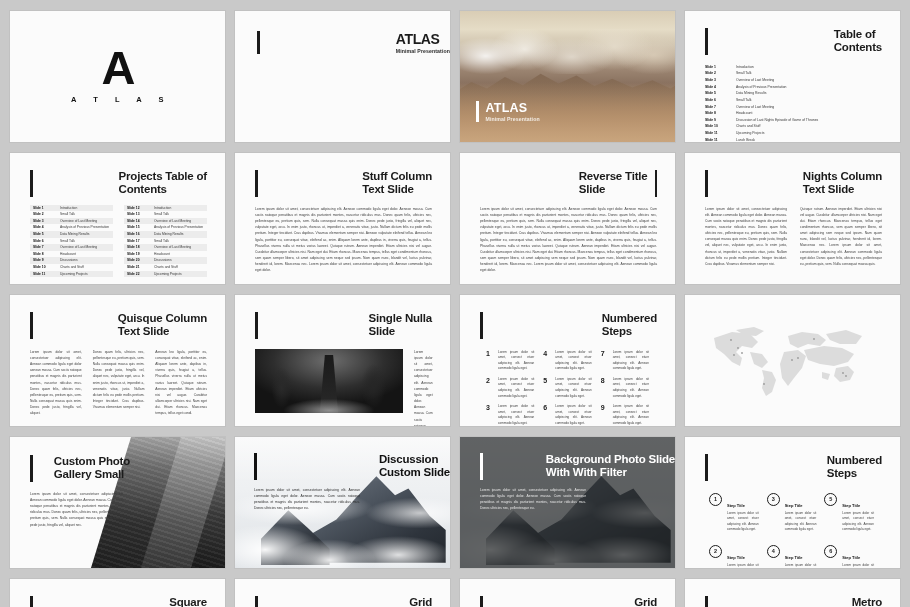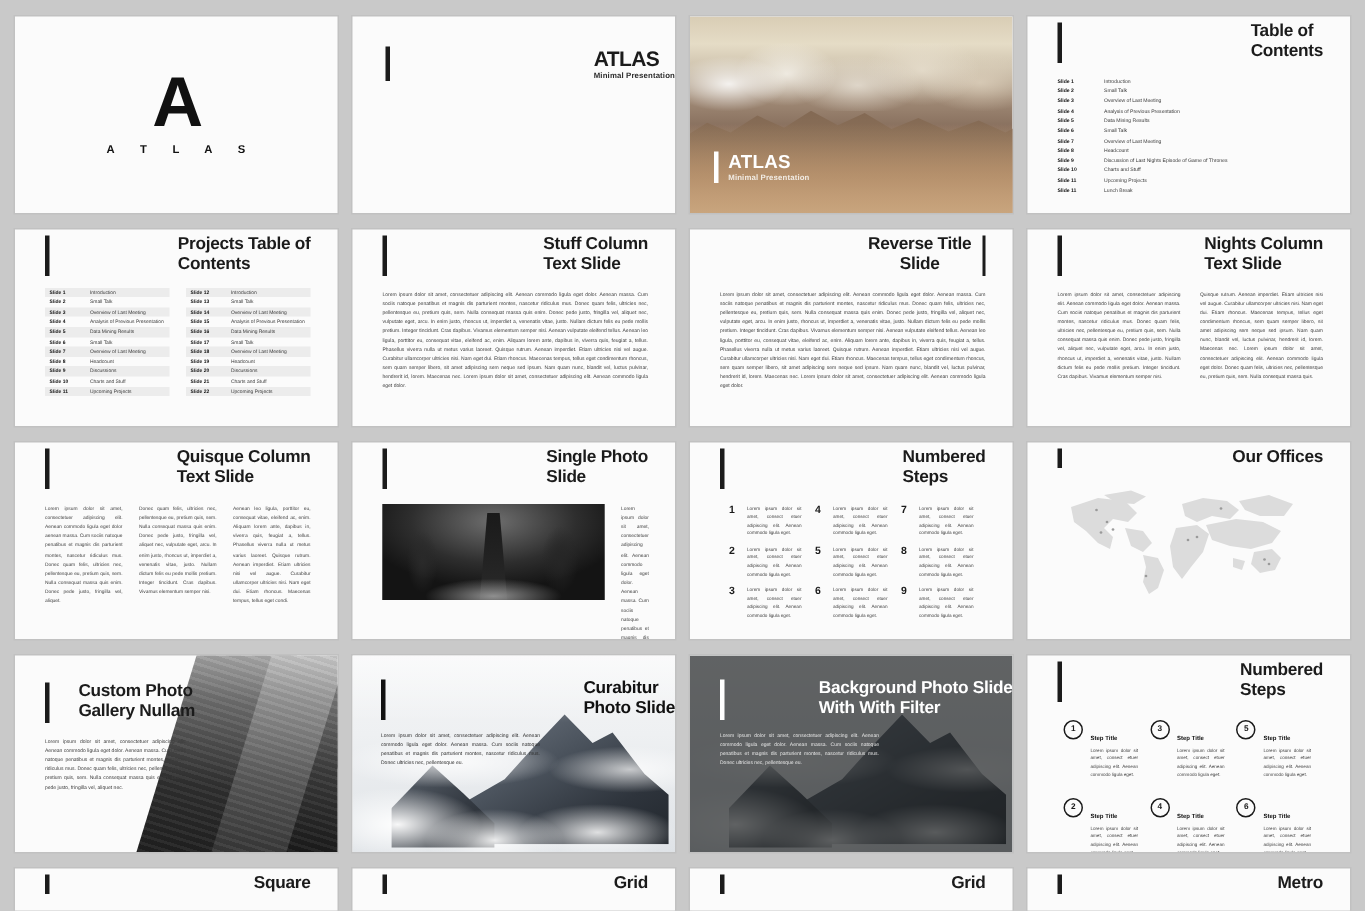--- a/index.html
+++ b/index.html
@@ -73,21 +73,21 @@
     opacity: .96;
   }
   .hero .haze {
     position: absolute; left:0; right:0; bottom:0; height: 46%;
     background: linear-gradient(to bottom, rgba(190,150,110,0) 0%, rgba(196,158,118,.55) 55%, rgba(205,170,130,.75) 100%);
   }
   .hero .htitle { position: absolute; left: 16px; bottom: 20px; }
   .hero .ttl { color: #fff; font-size: 12.5px; letter-spacing: 0.2px; }
   .hero .sub { color: #f2ece4; }
   .hero .bar { background: #fff; }
-  .padL { padding: 4px 18px 0 20px; }
+  .padL { padding: 17px 18px 0 20px; }
 
   
   .toclist { margin-top: 9px; }
   .tocrow { display: flex; gap: 8px; font-size: 3.4px; line-height: 1.95; color: #343434; }
   .tocrow .n { font-weight: bold; width: 23px; flex: none; color: #111; }
   .tocrow .t { color: #3a3a3a; }
 
   
   .alt2 { display: flex; gap: 11px; margin-top: 8px; }
   .altcol { flex: 1; }
@@ -408,21 +408,21 @@
       <div>
         <div class="ttl">Stuff Column</div>
         <div class="ttl">Text Slide</div>
       </div>
     </div>
     <div class="body1">Lorem ipsum dolor sit amet, consectetuer adipiscing elit. Aenean commodo ligula eget dolor. Aenean massa. Cum sociis natoque penatibus et magnis dis parturient montes, nascetur ridiculus mus. Donec quam felis, ultricies nec, pellentesque eu, pretium quis, sem. Nulla consequat massa quis enim. Donec pede justo, fringilla vel, aliquet nec, vulputate eget, arcu. In enim justo, rhoncus ut, imperdiet a, venenatis vitae, justo. Nullam dictum felis eu pede mollis pretium. Integer tincidunt. Cras dapibus. Vivamus elementum semper nisi. Aenean vulputate eleifend tellus. Aenean leo ligula, porttitor eu, consequat vitae, eleifend ac, enim. Aliquam lorem ante, dapibus in, viverra quis, feugiat a, tellus. Phasellus viverra nulla ut metus varius laoreet. Quisque rutrum. Aenean imperdiet. Etiam ultricies nisi vel augue. Curabitur ullamcorper ultricies nisi. Nam eget dui. Etiam rhoncus. Maecenas tempus, tellus eget condimentum rhoncus, sem quam semper libero, sit amet adipiscing sem neque sed ipsum. Nam quam nunc, blandit vel, luctus pulvinar, hendrerit id, lorem. Maecenas nec. Lorem ipsum dolor sit amet, consectetuer adipiscing elit. Aenean commodo ligula eget dolor.</div>
   </div>
 
   <div class="slide padL rev">
     <div class="titleblk">
-      <div style="text-align:center">
+      <div style="text-align:left">
         <div class="ttl">Reverse Title</div>
         <div class="ttl">Slide</div>
       </div>
       <div class="bar"></div>
     </div>
     <div class="body1">Lorem ipsum dolor sit amet, consectetuer adipiscing elit. Aenean commodo ligula eget dolor. Aenean massa. Cum sociis natoque penatibus et magnis dis parturient montes, nascetur ridiculus mus. Donec quam felis, ultricies nec, pellentesque eu, pretium quis, sem. Nulla consequat massa quis enim. Donec pede justo, fringilla vel, aliquet nec, vulputate eget, arcu. In enim justo, rhoncus ut, imperdiet a, venenatis vitae, justo. Nullam dictum felis eu pede mollis pretium. Integer tincidunt. Cras dapibus. Vivamus elementum semper nisi. Aenean vulputate eleifend tellus. Aenean leo ligula, porttitor eu, consequat vitae, eleifend ac, enim. Aliquam lorem ante, dapibus in, viverra quis, feugiat a, tellus. Phasellus viverra nulla ut metus varius laoreet. Quisque rutrum. Aenean imperdiet. Etiam ultricies nisi vel augue. Curabitur ullamcorper ultricies nisi. Nam eget dui. Etiam rhoncus. Maecenas tempus, tellus eget condimentum rhoncus, sem quam semper libero, sit amet adipiscing sem neque sed ipsum. Nam quam nunc, blandit vel, luctus pulvinar, hendrerit id, lorem. Maecenas nec. Lorem ipsum dolor sit amet, consectetuer adipiscing elit. Aenean commodo ligula eget dolor.</div>
   </div>
 
   <div class="slide padL">
     <div class="titleblk">
@@ -450,21 +450,21 @@
       <div>Lorem ipsum dolor sit amet, consectetuer adipiscing elit. Aenean commodo ligula eget dolor aenean massa. Cum sociis natoque penatibus et magnis dis parturient montes, nascetur ridiculus mus. Donec quam felis, ultricies nec, pellentesque eu, pretium quis, sem. Nulla consequat massa quis enim. Donec pede justo, fringilla vel, aliquet.</div>
       <div>Donec quam felis, ultricies nec, pellentesque eu, pretium quis, sem. Nulla consequat massa quis enim. Donec pede justo, fringilla vel, aliquet nec, vulputate eget, arcu. In enim justo, rhoncus ut, imperdiet a, venenatis vitae, justo. Nullam dictum felis eu pede mollis pretium. Integer tincidunt. Cras dapibus. Vivamus elementum semper nisi.</div>
       <div>Aenean leo ligula, porttitor eu, consequat vitae, eleifend ac, enim. Aliquam lorem ante, dapibus in, viverra quis, feugiat a, tellus. Phasellus viverra nulla ut metus varius laoreet. Quisque rutrum. Aenean imperdiet. Etiam ultricies nisi vel augue. Curabitur ullamcorper ultricies nisi. Nam eget dui. Etiam rhoncus. Maecenas tempus, tellus eget condi.</div>
     </div>
   </div>
 
   <div class="slide padL">
     <div class="titleblk">
       <div class="bar"></div>
       <div>
-        <div class="ttl">Single Photo</div>
+        <div class="ttl">Single Nulla</div>
         <div class="ttl">Slide</div>
       </div>
     </div>
     <div class="sp-wrap">
       <div class="sp-photo"></div>
       <div class="sp-txt">Lorem ipsum dolor sit amet, consectetuer adipiscing elit. Aenean commodo ligula eget dolor. Aenean massa. Cum sociis natoque penatibus et magnis dis parturient montes, nascetur ridiculus mus. Donec quam felis, ultricies nec, pellentesque eu, pretium quis, sem. Nulla consequat massa quis enim. Donec pede justo, fringilla vel, aliquet nec.</div>
     </div>
   </div>
 
   <div class="slide padL">
@@ -509,24 +509,20 @@
           <span class="tx">Lorem ipsum dolor sit amet, consect etuer adipiscing elit. Aenean commodo ligula eget.</span>
         </div>
         <div class="st">
           <span class="num">9</span>
           <span class="tx">Lorem ipsum dolor sit amet, consect etuer adipiscing elit. Aenean commodo ligula eget.</span>
         </div>
       </div>
   </div>
 
   <div class="slide padL">
-    <div class="titleblk">
-      <div class="bar"></div>
-      <div class="ttl">Our Offices</div>
-    </div>
     <div class="mapwrap">
       <svg width="176" height="78" viewBox="0 0 176 78">
         <g fill="#dcdcdc">
           <path d="M8 16 L26 10 L44 12 L52 20 L46 26 L36 24 L30 30 L36 36 L34 44 L26 40 L18 32 L10 26 Z"></path>
           <path d="M30 8 L48 5 L58 9 L50 14 L38 13 Z"></path>
           <path d="M44 30 L56 32 L62 40 L56 46 L48 42 Z"></path>
           <path d="M56 48 L66 50 L70 58 L66 70 L60 74 L56 66 L58 56 Z"></path>
           <path d="M82 14 L96 10 L112 12 L120 18 L114 24 L102 22 L92 26 L84 22 Z"></path>
           <path d="M78 30 L92 28 L100 34 L96 46 L88 56 L82 64 L76 56 L74 42 Z"></path>
           <path d="M98 28 L118 24 L136 26 L148 32 L142 40 L128 44 L114 42 L102 38 Z"></path>
@@ -552,38 +548,38 @@
 
   <div class="slide cpg">
     <div class="strip s-a"></div>
     <div class="strip s-b"></div>
     <div class="strip s-c"></div>
     <div class="txtcol">
       <div class="titleblk">
         <div class="bar"></div>
         <div>
           <div class="ttl">Custom Photo</div>
-          <div class="ttl">Gallery Nullam</div>
+          <div class="ttl">Gallery Small</div>
         </div>
       </div>
       <div class="body1">Lorem ipsum dolor sit amet, consectetuer adipiscing elit. Aenean commodo ligula eget dolor. Aenean massa. Cum sociis natoque penatibus et magnis dis parturient montes, nascetur ridiculus mus. Donec quam felis, ultricies nec, pellentesque eu, pretium quis, sem. Nulla consequat massa quis enim. Donec pede justo, fringilla vel, aliquet nec.</div>
     </div>
   </div>
 
   <div class="slide bgp light">
     <div class="sky2"></div>
     <div class="peak"></div>
     <div class="peak2"></div>
     <div class="fog"></div>
     <div class="ov">
       <div class="titleblk">
         <div class="bar"></div>
         <div>
-          <div class="ttl">Curabitur</div>
-          <div class="ttl">Photo Slide</div>
+          <div class="ttl">Discussion</div>
+          <div class="ttl">Custom Slide</div>
         </div>
       </div>
       <div class="body1">Lorem ipsum dolor sit amet, consectetuer adipiscing elit. Aenean commodo ligula eget dolor. Aenean massa. Cum sociis natoque penatibus et magnis dis parturient montes, nascetur ridiculus mus. Donec ultricies nec, pellentesque eu.</div>
     </div>
   </div>
 
   <div class="slide bgp dk">
     <div class="sky2"></div>
     <div class="peak"></div>
     <div class="peak2"></div>

